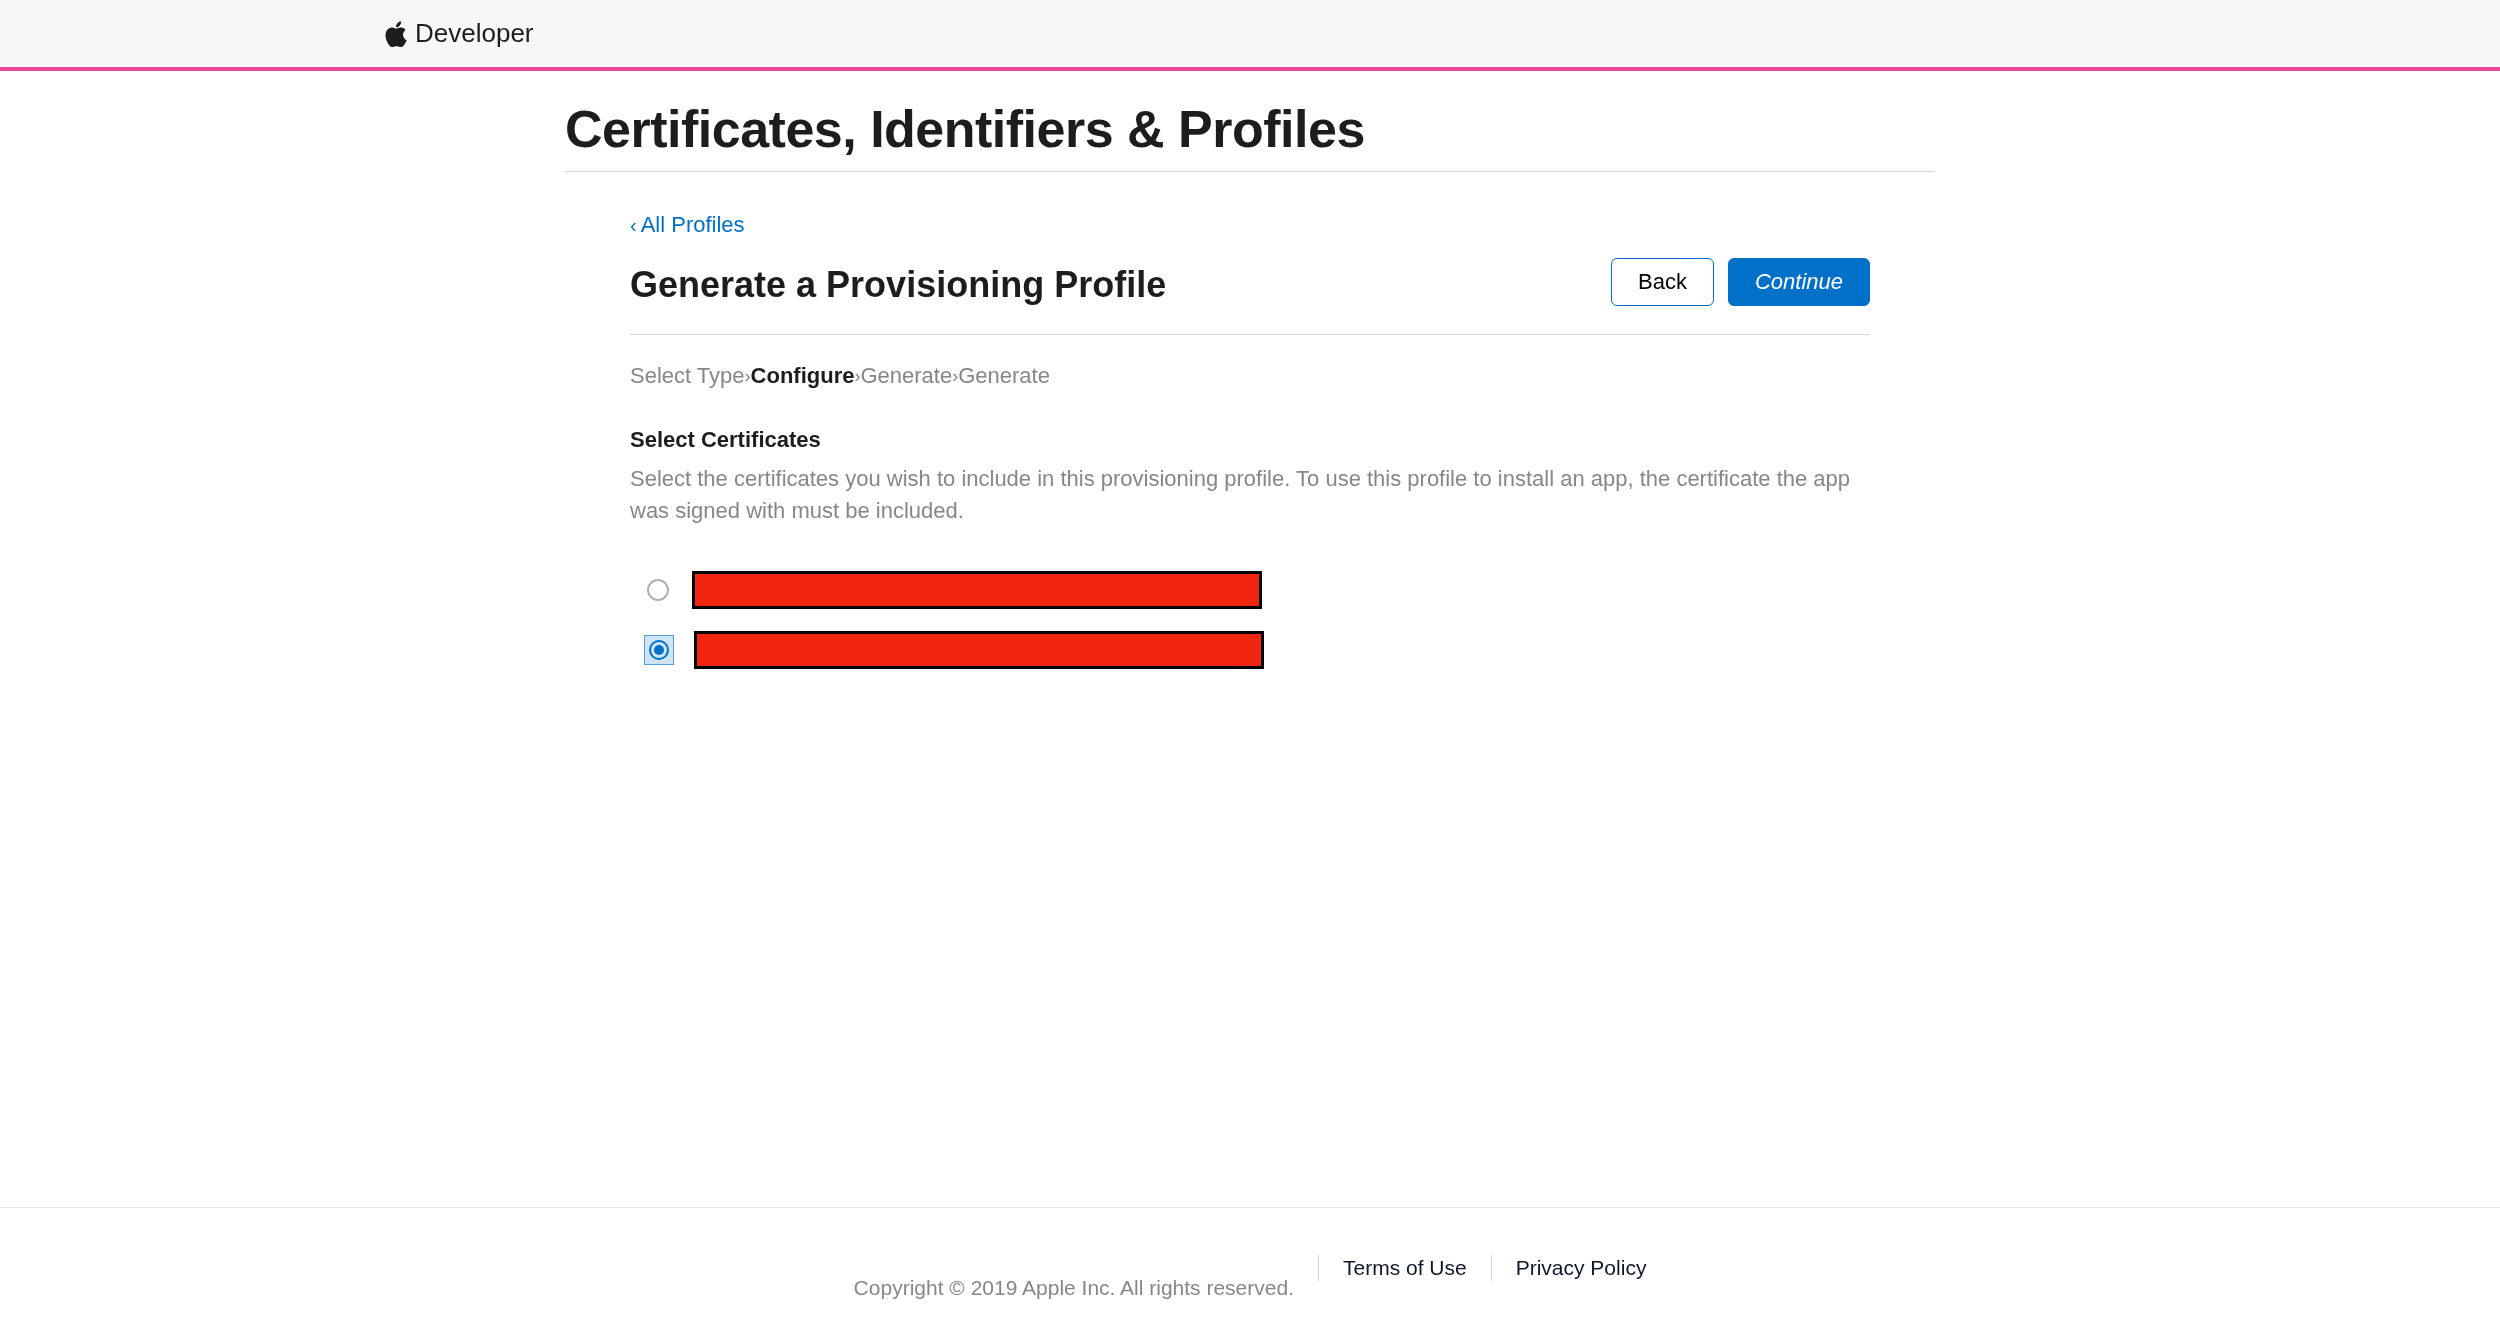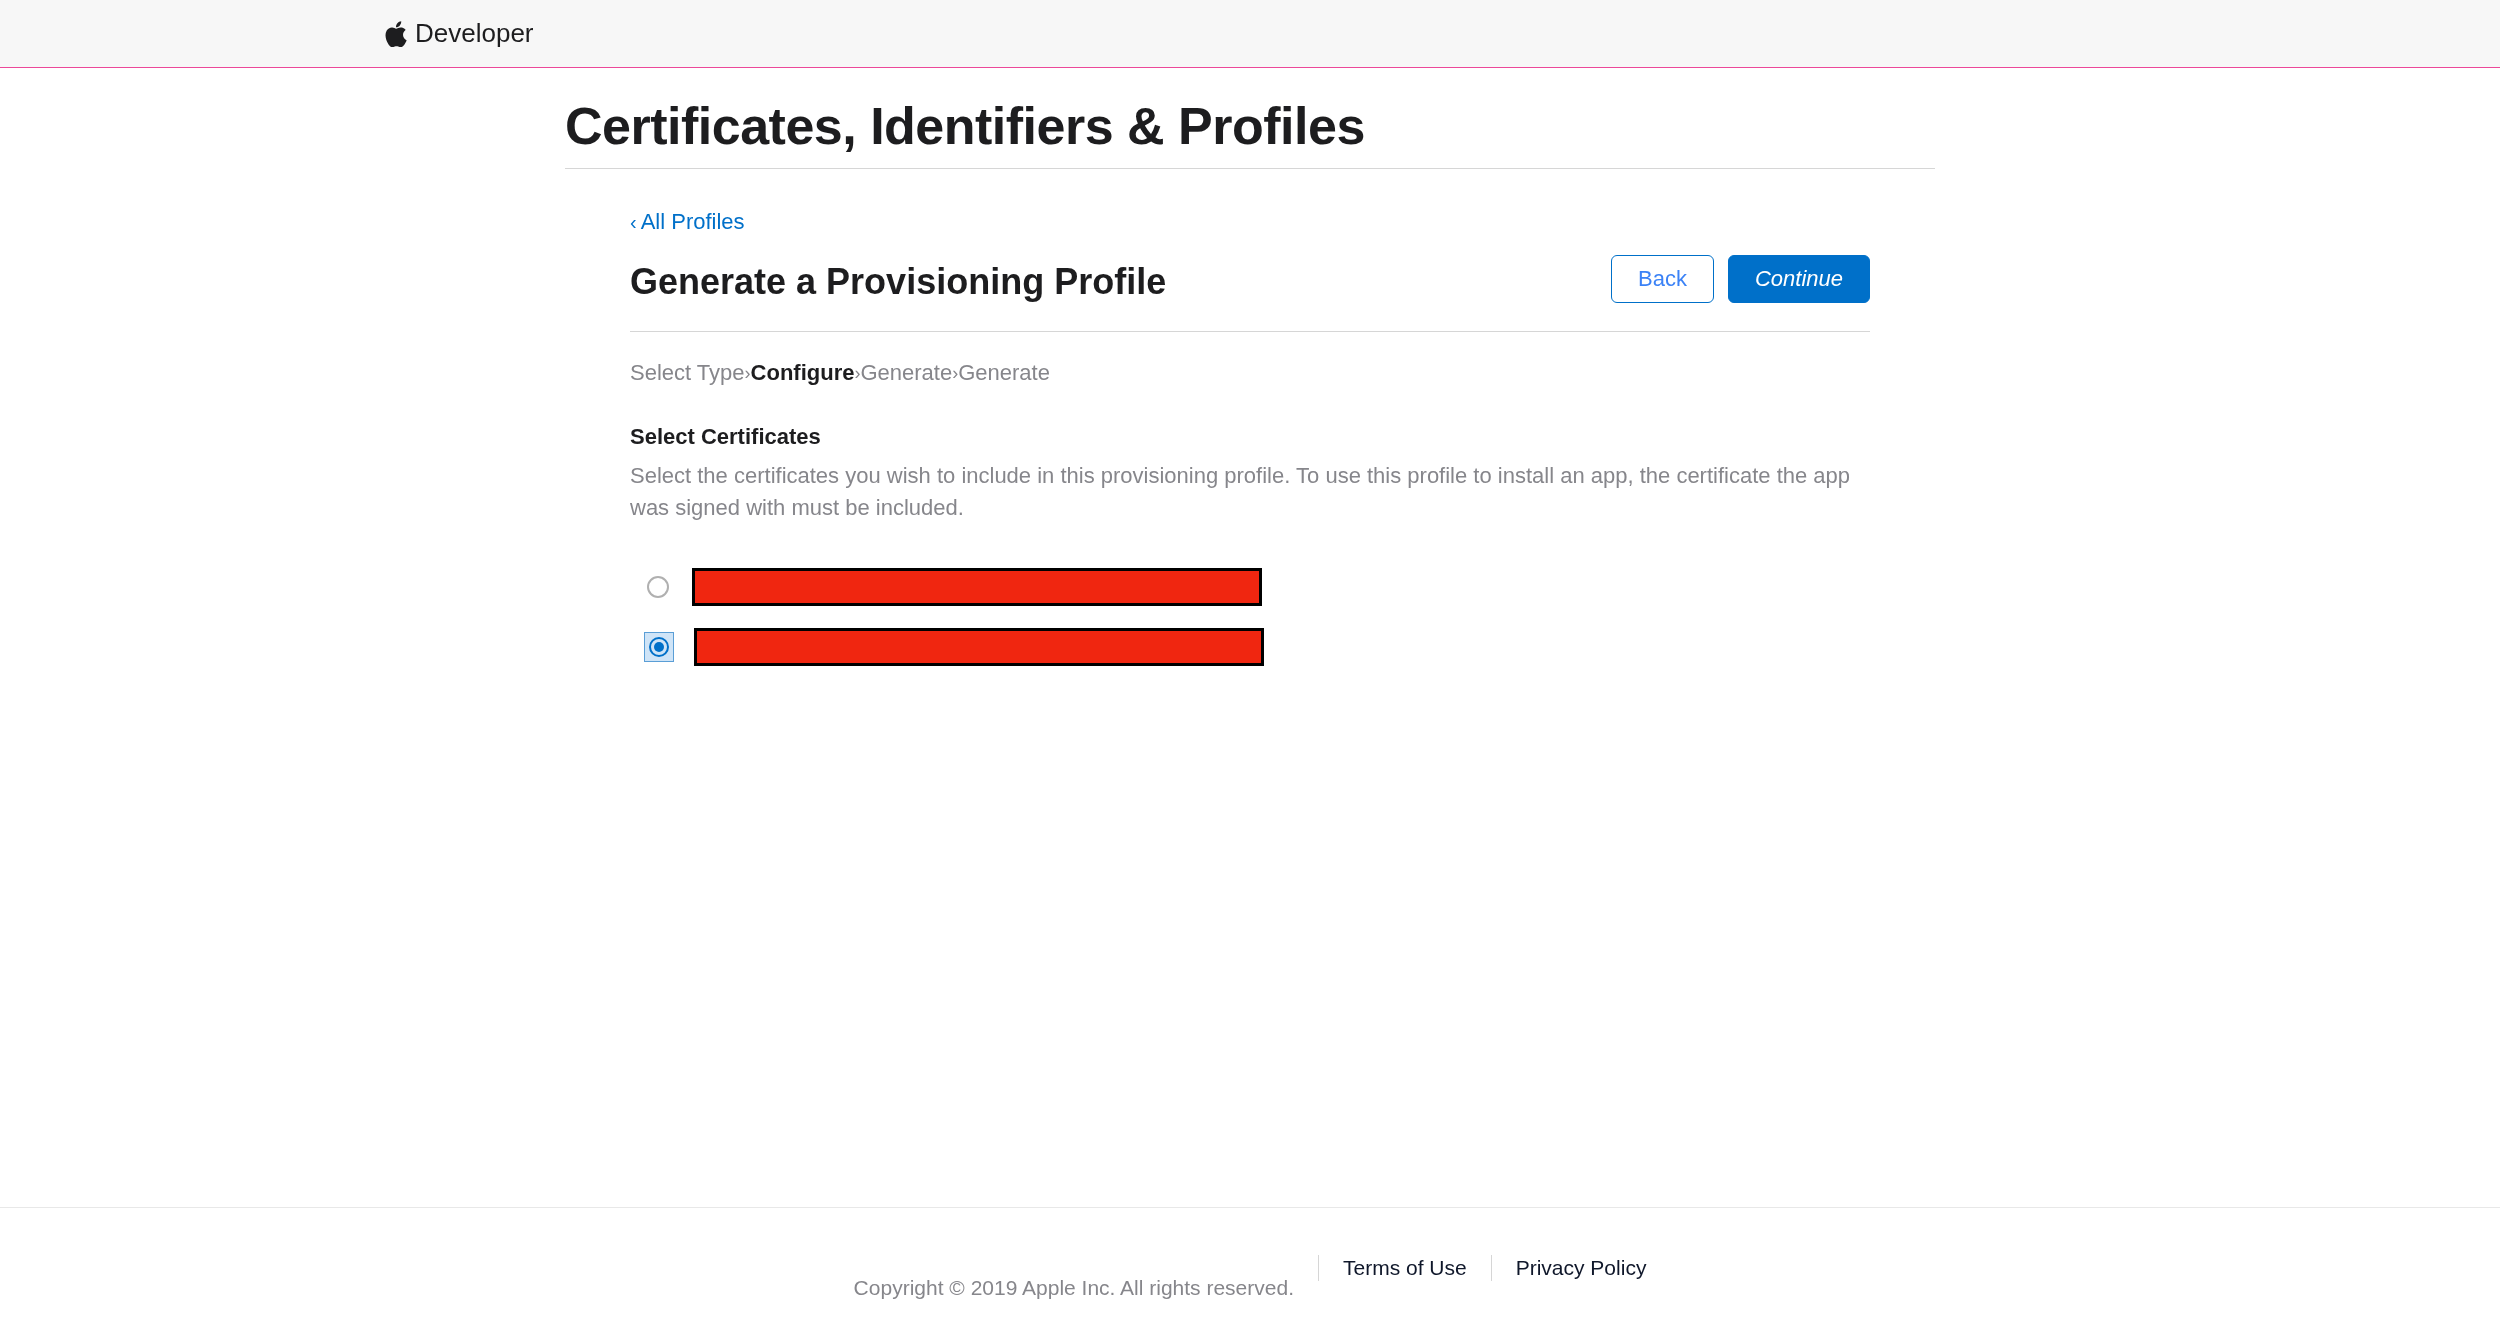--- a/index.html
+++ b/index.html
@@ -10,21 +10,21 @@
     body {
       font-family: -apple-system, BlinkMacSystemFont, "Segoe UI", Helvetica, Arial, sans-serif;
       background: #fff;
       color: #1d1d1f;
       min-height: 100vh;
       display: flex;
       flex-direction: column;
     }
     .top-bar {
       background: #f7f7f7;
-      border-bottom: 1px solid #ec4899;
+      border-bottom: 4px solid #ec4899;
       padding: 18px 0;
     }
     .top-bar-inner {
       max-width: 2130px;
       margin: 0 auto;
       padding: 0 200px;
       display: flex;
       align-items: center;
     }
     .apple-logo {
@@ -88,21 +88,21 @@
     }
     .btn {
       padding: 10px 26px;
       border-radius: 6px;
       font-size: 22px;
       cursor: pointer;
       font-family: inherit;
     }
     .btn-secondary {
       background: #fff;
-      color: #3b82f6;
+      color: #000000;
       border: 1px solid #0070c9;
     }
     .btn-primary {
       background: #0070c9;
       color: #fff;
       border: 1px solid #0070c9;
       font-style: italic;
     }
     .wizard-steps {
       display: flex;

